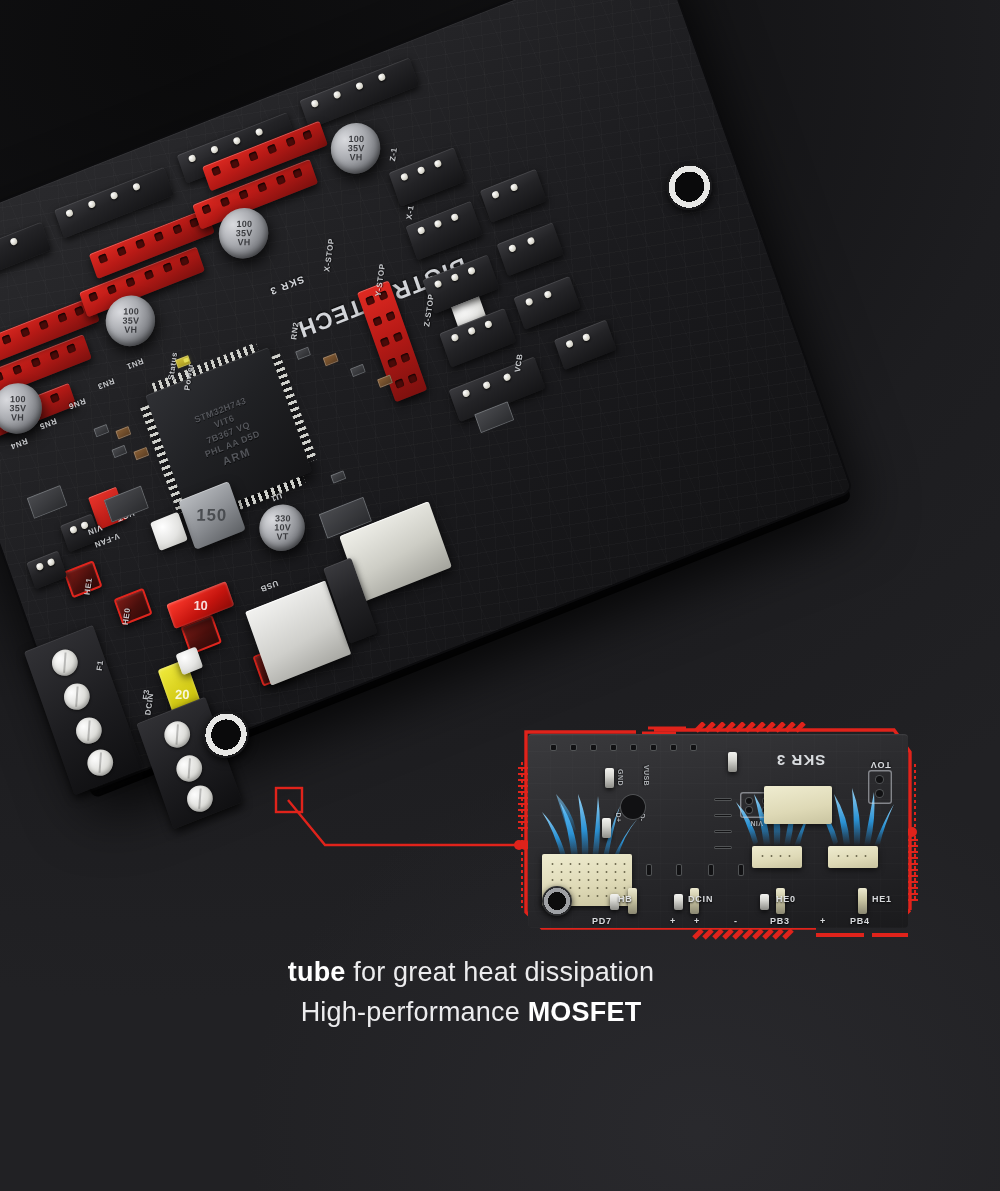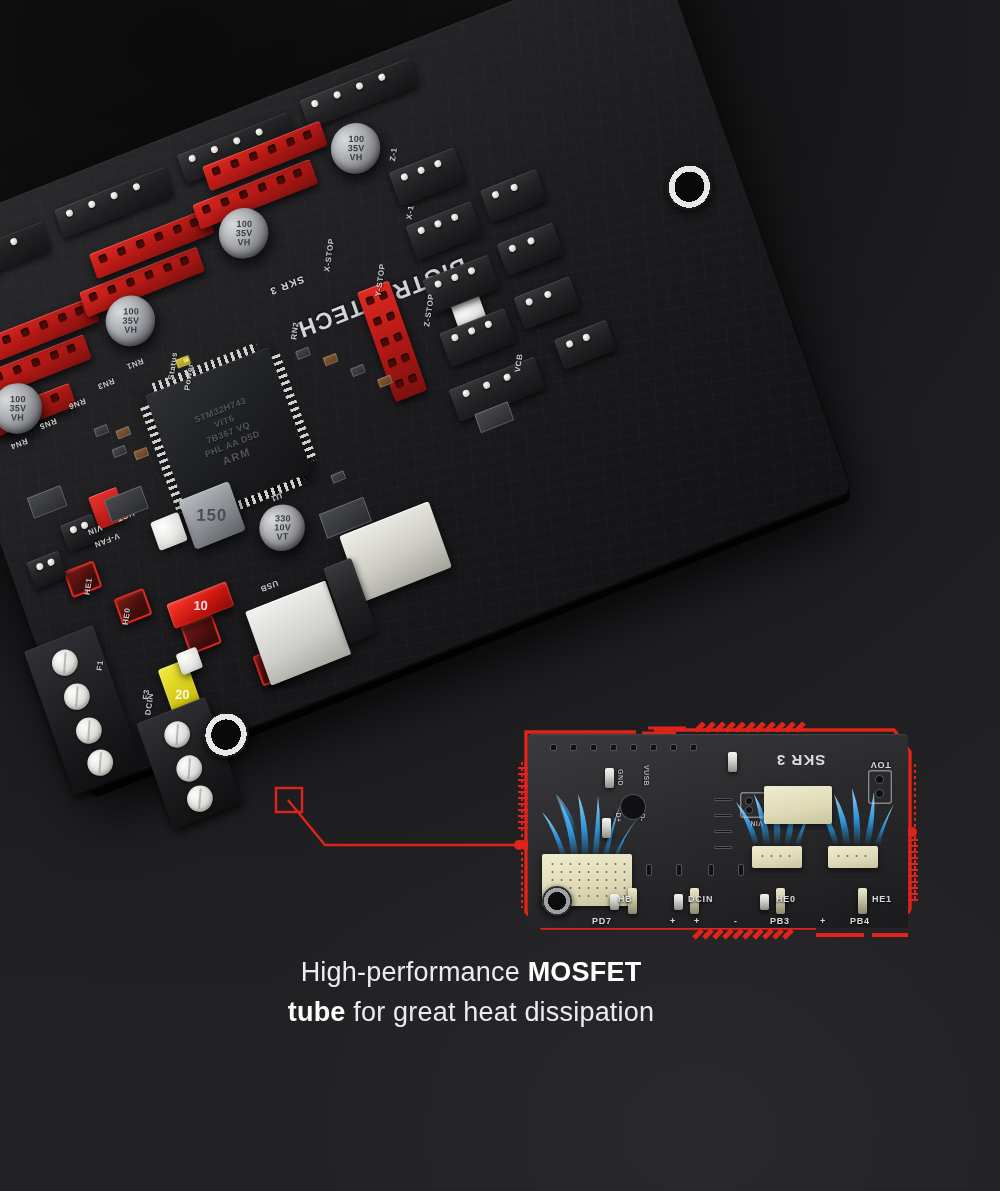--- a/index.html
+++ b/index.html
@@ -720,20 +720,20 @@
 
       <div class="ins-blkpin" style="left:118px;top:130px;width:6px;height:12px;"></div>
       <div class="ins-blkpin" style="left:148px;top:130px;width:6px;height:12px;"></div>
       <div class="ins-blkpin" style="left:180px;top:130px;width:6px;height:12px;"></div>
       <div class="ins-blkpin" style="left:210px;top:130px;width:6px;height:12px;"></div>
     </div>
   </div>
 
   <div class="caption">
     <div>
+      <b>tube</b><span> for great heat dissipation</span>
+    </div>
+    <div>
       <span>High-performance </span><b>MOSFET</b>
     </div>
-    <div>
-      <b>tube</b><span> for great heat dissipation</span>
-    </div>
   </div>
 
 </div>
 
 </body></html>

